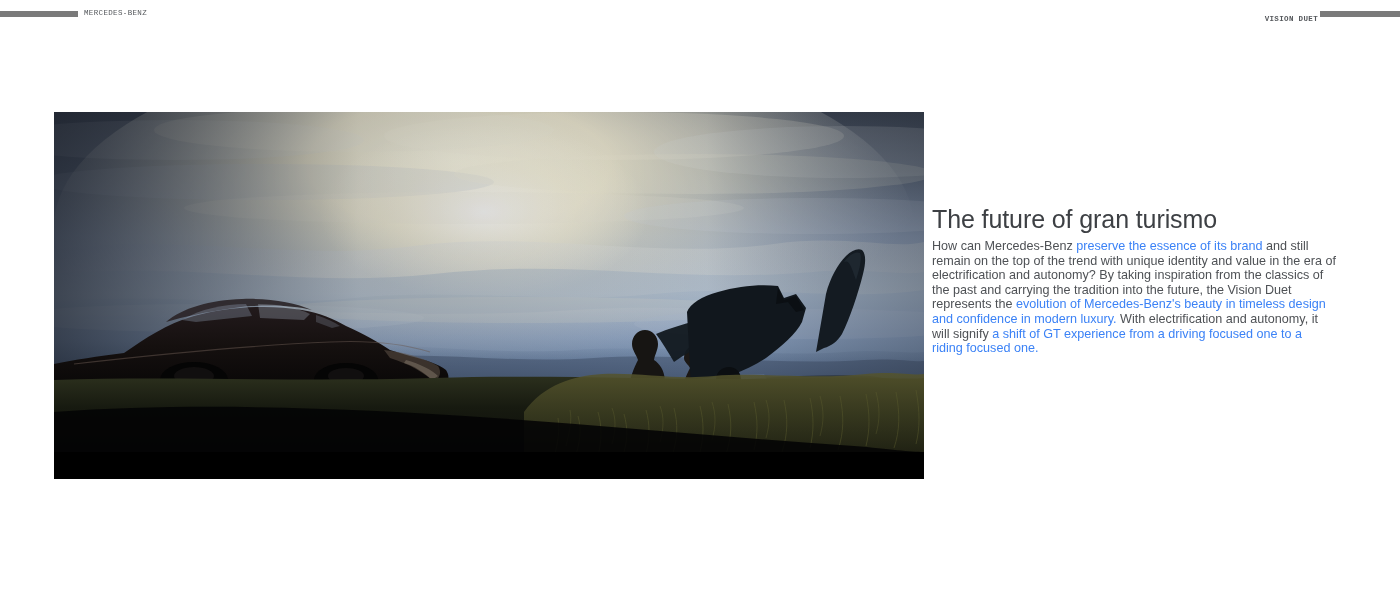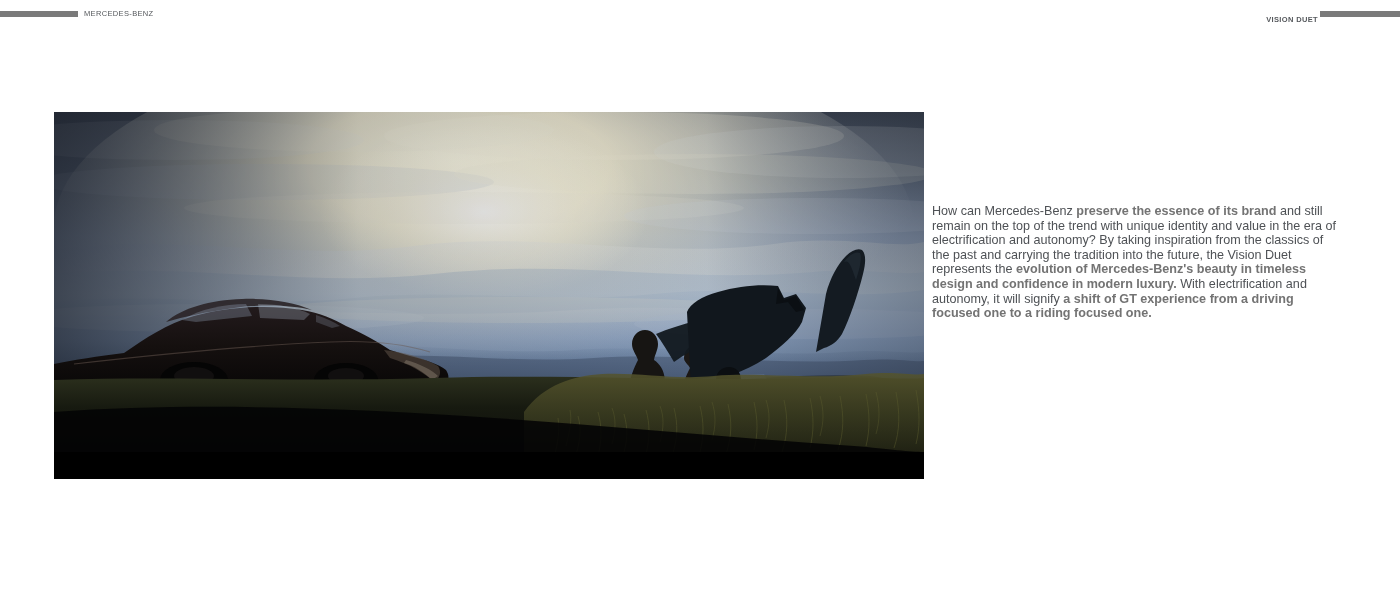--- a/index.html
+++ b/index.html
@@ -15,20 +15,21 @@
     font-family: "Liberation Sans", sans-serif;
     -webkit-font-smoothing: antialiased;
   }
 
   
   .header {
     position: absolute;
     left: 0; top: 0;
     width: 1199px;
     height: 28px;
+    font-family: Liberation Mono, monospace;
   }
   .rule-left {
     position: absolute;
     left: 0;
     top: 11px;
     width: 78px;
     height: 6px;
     background: #7a7a7a;
   }
   .rule-right {
@@ -92,22 +93,22 @@
     white-space: nowrap;
   }
   .copy-body {
     font-size: 12.6px;
     line-height: 14.6px;
     color: #4e5155;
     margin: 0;
     text-align: left;
   }
   .copy-body b {
-    font-weight: bold;
-    color: #737373;
+    font-weight: normal;
+    color: #3b82f6;
   }
 </style>
 </head>
 <body>
 
 <div class="header">
   <div class="rule-left"></div>
   <div class="brand-left">MERCEDES-BENZ</div>
   <div class="brand-right">VISION DUET</div>
   <div class="rule-right"></div>
@@ -342,14 +343,15 @@
       <path d="M766,324 C770,310 770,298 766,284"></path>
       <path d="M822,322 C826,308 826,296 822,280"></path>
     </g>
 
     <path d="M0,300 C140,290 300,296 440,306 C560,314 680,326 800,334 C836,337 856,340 870,340 L870,367 L0,367 Z" fill="#030304" opacity="0.88"></path>
     <rect x="0" y="340" width="870" height="27" fill="#000000" opacity="0.92"></rect>
   </svg>
 </div>
 
 <div class="copy">
+  <h1 class="copy-title">The future of gran turismo</h1>
   <p class="copy-body">How can Mercedes-Benz <b>preserve the essence of its brand</b> and still remain on the top of the trend with unique identity and value in the era of electrification and autonomy? By taking inspiration from the classics of the past and carrying the tradition into the future, the Vision Duet represents the <b>evolution of Mercedes-Benz's beauty in timeless design and confidence in modern luxury.</b> With electrification and autonomy, it will signify <b>a shift of GT experience from a driving focused one to a riding focused one.</b></p>
 </div>
 
 </body></html>

